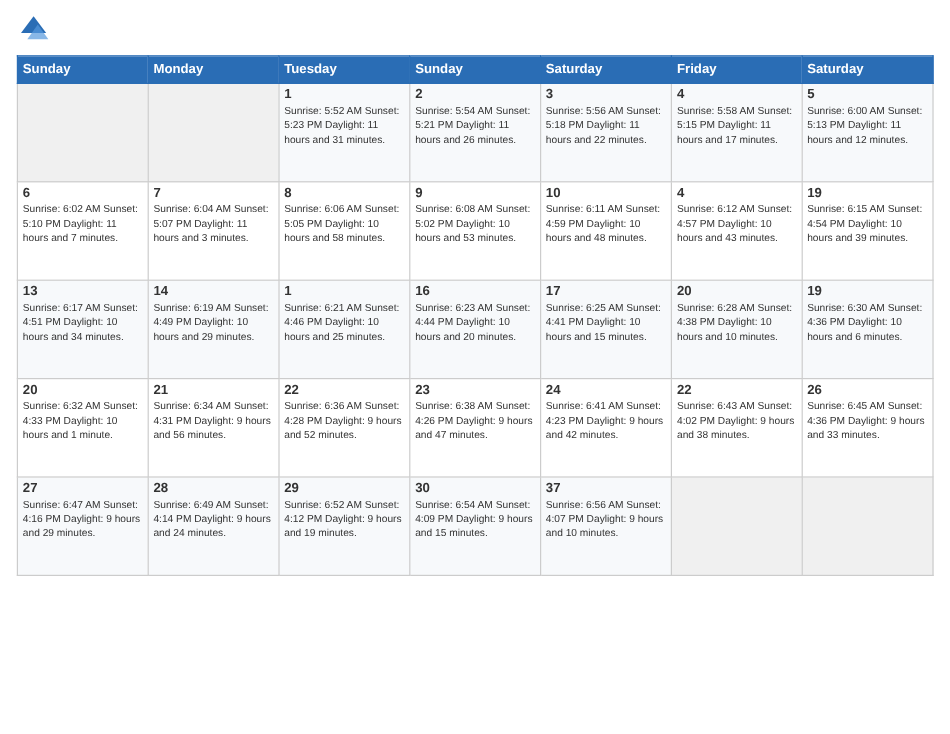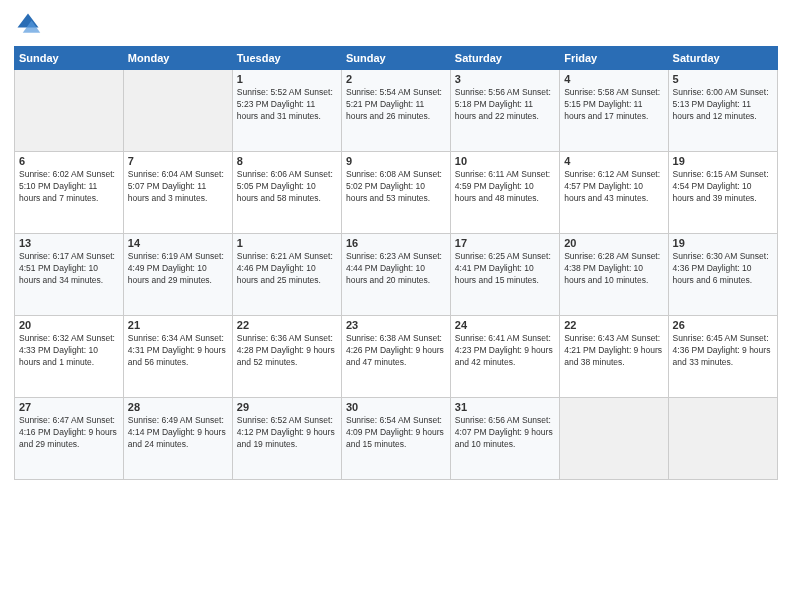--- a/index.html
+++ b/index.html
@@ -310,21 +310,21 @@
           <td>
             <span class="day-num">24</span>
             <div class="day-info">Sunrise: 6:41 AM
 Sunset: 4:23 PM
 Daylight: 9 hours
 and 42 minutes.</div>
           </td>
           <td>
             <span class="day-num">22</span>
             <div class="day-info">Sunrise: 6:43 AM
-Sunset: 4:21 PM
+Sunset: 4:02 PM
 Daylight: 9 hours
 and 38 minutes.</div>
           </td>
           <td>
             <span class="day-num">26</span>
             <div class="day-info">Sunrise: 6:45 AM
 Sunset: 4:36 PM
 Daylight: 9 hours
 and 33 minutes.</div>
           </td>
@@ -352,21 +352,21 @@
 and 19 minutes.</div>
           </td>
           <td>
             <span class="day-num">30</span>
             <div class="day-info">Sunrise: 6:54 AM
 Sunset: 4:09 PM
 Daylight: 9 hours
 and 15 minutes.</div>
           </td>
           <td>
-            <span class="day-num">31</span>
+            <span class="day-num">37</span>
             <div class="day-info">Sunrise: 6:56 AM
 Sunset: 4:07 PM
 Daylight: 9 hours
 and 10 minutes.</div>
           </td>
           <td class="empty-cell"></td>
           <td class="empty-cell"></td>
         </tr>
       </tbody>
   </table>

